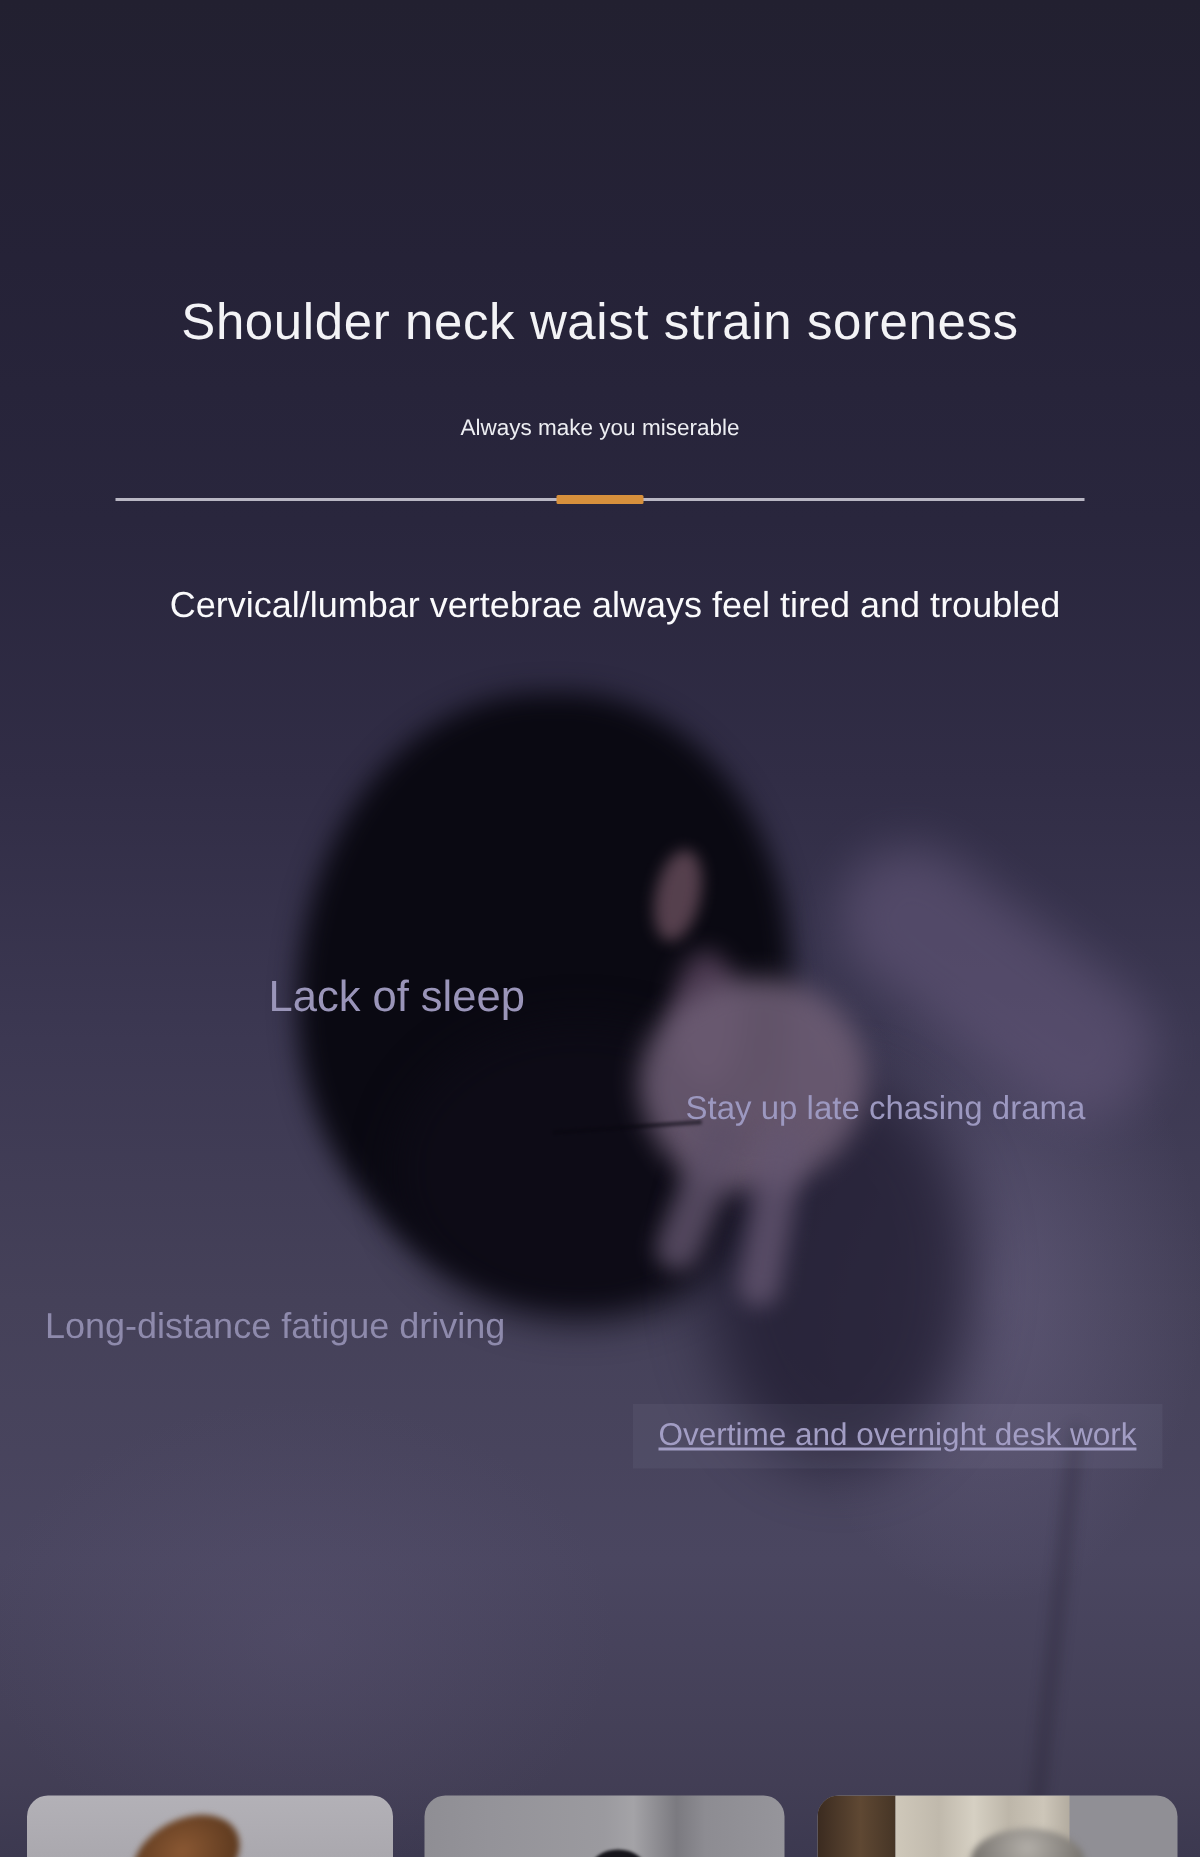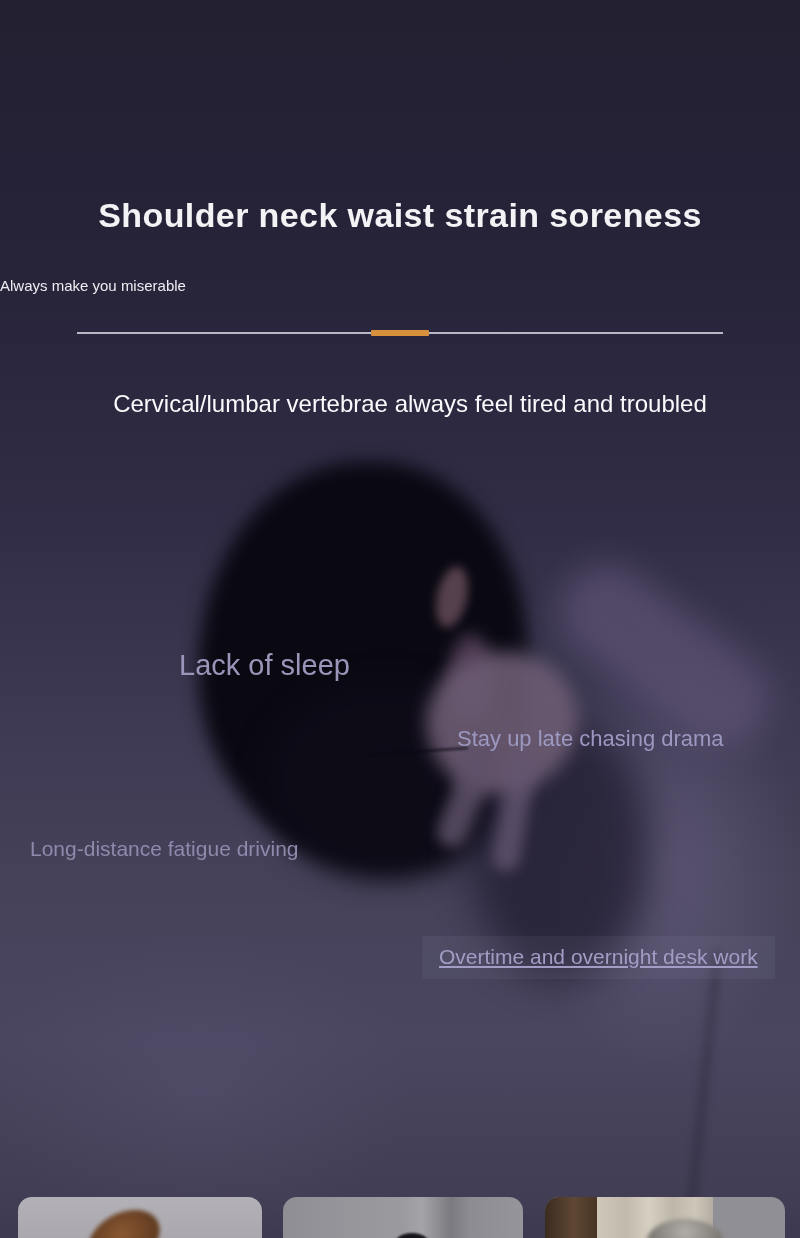--- a/index.html
+++ b/index.html
@@ -73,44 +73,44 @@
     background:rgba(8,6,14,0.55); filter:blur(1px); transform:rotate(-4deg);
   }
   .shirt-fold {
     position:absolute; left:700px; top:950px; width:8px; height:270px;
     background:rgba(18,16,28,0.28); filter:blur(5px); transform:rotate(6deg);
   }
 
   
   .title {
     position:absolute; top:196px; left:0; width:100%; text-align:center;
-    font-size:34px; font-weight:700; color:#f3f3f6; letter-spacing:.4px;
+    font-size:34px; font-weight:400; color:#f3f3f6; letter-spacing:.4px;
   }
   .subtitle {
-    position:absolute; top:277px; left:0; width:100%; text-align:left;
+    position:absolute; top:277px; left:0; width:100%; text-align:center;
     font-size:15px; font-weight:400; color:#edeef2;
   }
   .divider {
     position:absolute; top:332px; left:77px; width:646px; height:2px;
     background:#b9b7c4;
   }
   .divider-accent {
     position:absolute; left:50%; top:-2px; transform:translateX(-50%);
     width:58px; height:6px; background:#d7903c; border-radius:1px;
   }
   .heading {
     position:absolute; top:390px; left:0; width:100%; text-align:center;
     font-size:24px; font-weight:400; color:#fafafc;padding-left:20px;
   }
 
   
   .cause { position:absolute; white-space:nowrap; font-weight:400; }
   .cause-sleep   { left:179px; top:649px; font-size:29px; color:#9a95b9; }
   .cause-drama   { left:457px; top:726px; font-size:22px; color:#9c98c0; }
-  .cause-driving { left:30px;  top:837px; font-size:21px; color:#8e8aac; }
+  .cause-driving { left:30px;  top:871px; font-size:24px; color:#8e8aac; }
   .cause-overtime{
     left:422px; top:936px; font-size:21px; color:#a29dc4;
     background:rgba(190,184,216,0.07); padding:9px 17px 10px;text-decoration:underline;
   }
 
   
   .cards { position:absolute; left:0; top:1197px; width:800px; height:41px; }
   .card {
     position:absolute; top:0; height:60px; overflow:hidden;
     border-radius:14px 14px 0 0;

